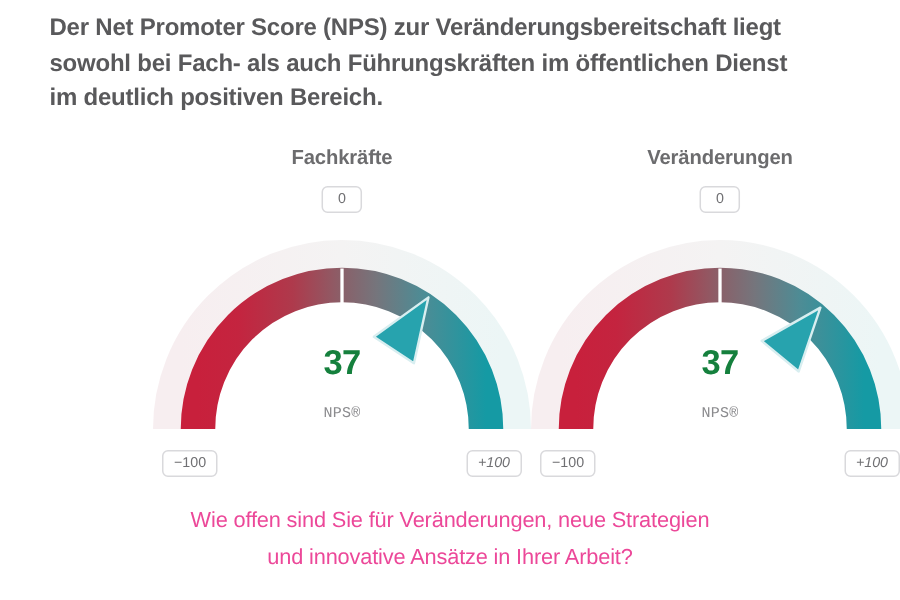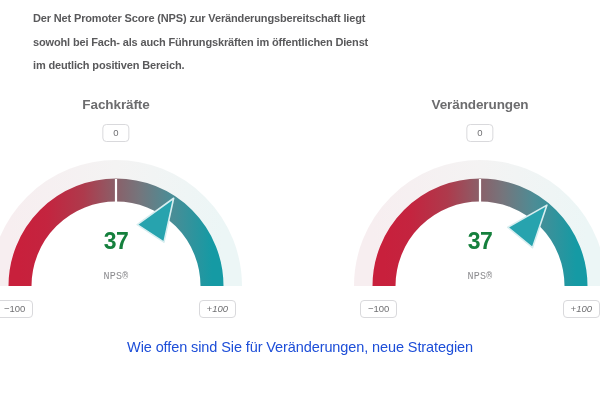--- a/index.html
+++ b/index.html
@@ -16,38 +16,38 @@
     position: relative;
     -webkit-font-smoothing: antialiased;
   }
 
   
   .headline {
     position: absolute;
     left: 33px;
     top: 7px;
     width: 540px;
-    font-size: 11px;
+    font-size: 16px;
     font-weight: bold;
     line-height: 23.5px;
     color: #59595b;
     letter-spacing: -0.15px;
   }
   .headline .hl-line { display: block; white-space: nowrap; }
 
   
   .gauges {
     position: absolute;
     left: 0;
     top: 96px;
     width: 596px;
     height: 225px;
     display: flex;
-    justify-content: space-between;
-    gap: 56px;
+    justify-content: flex-end;
+    gap: 20px;
   }
 
   .gauge-block {
     width: 232px;
     position: relative;
   }
 
   .gauge-title {
     text-align: center;
     font-size: 13.5px;
@@ -123,21 +123,21 @@
 
   
   .question {
     position: absolute;
     left: 0;
     top: 335px;
     width: 600px;
     text-align: center;
     font-size: 14.5px;
     line-height: 25px;
-    color: #1d4ed8;
+    color: #ec4899;
     letter-spacing: -0.1px;
   }
   .question .q-line { display: block; white-space: nowrap; }
 </style>
 </head>
 <body>
 
 <div class="headline">
   <span class="hl-line">Der Net Promoter Score (NPS) zur Veränderungsbereitschaft liegt</span>
   <span class="hl-line">sowohl bei Fach- als auch Führungskräften im öffentlichen Dienst</span>
@@ -229,13 +229,14 @@
         <div class="readout-value">37</div>
         <div class="readout-unit">NPS®</div>
       </div>
     </div>
   </div>
 
 </div>
 
 <div class="question">
   <span class="q-line">Wie offen sind Sie für Veränderungen, neue Strategien</span>
+  <span class="q-line">und innovative Ansätze in Ihrer Arbeit?</span>
 </div>
 
 </body></html>

